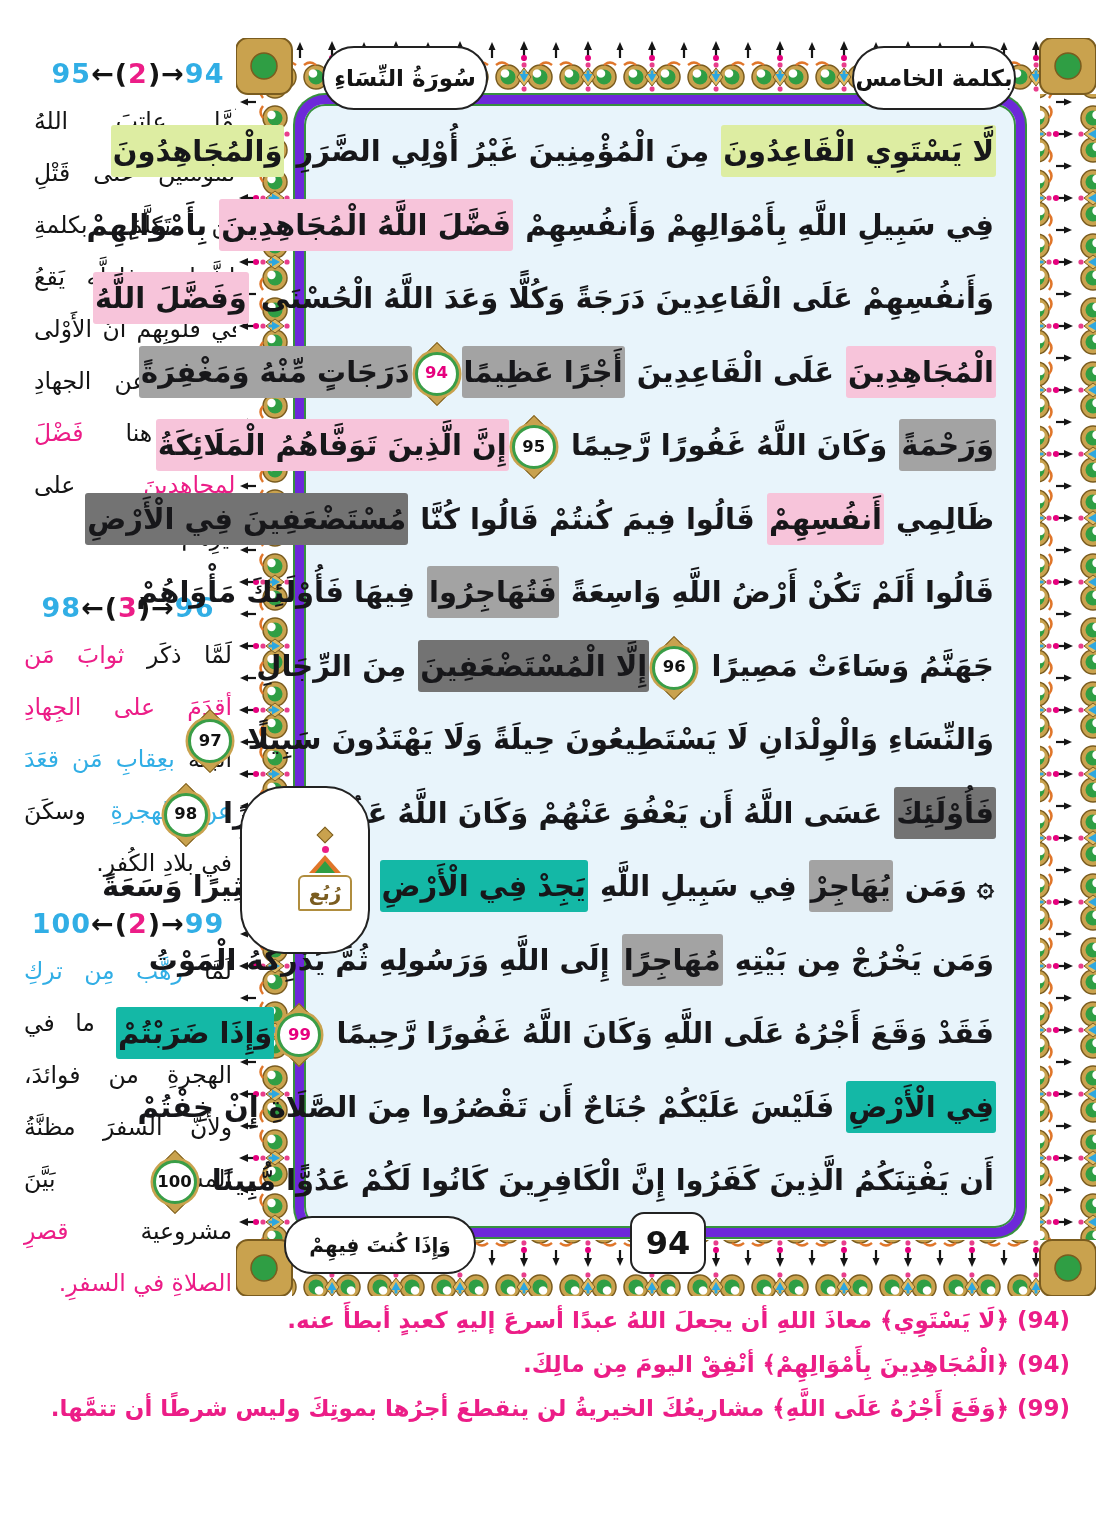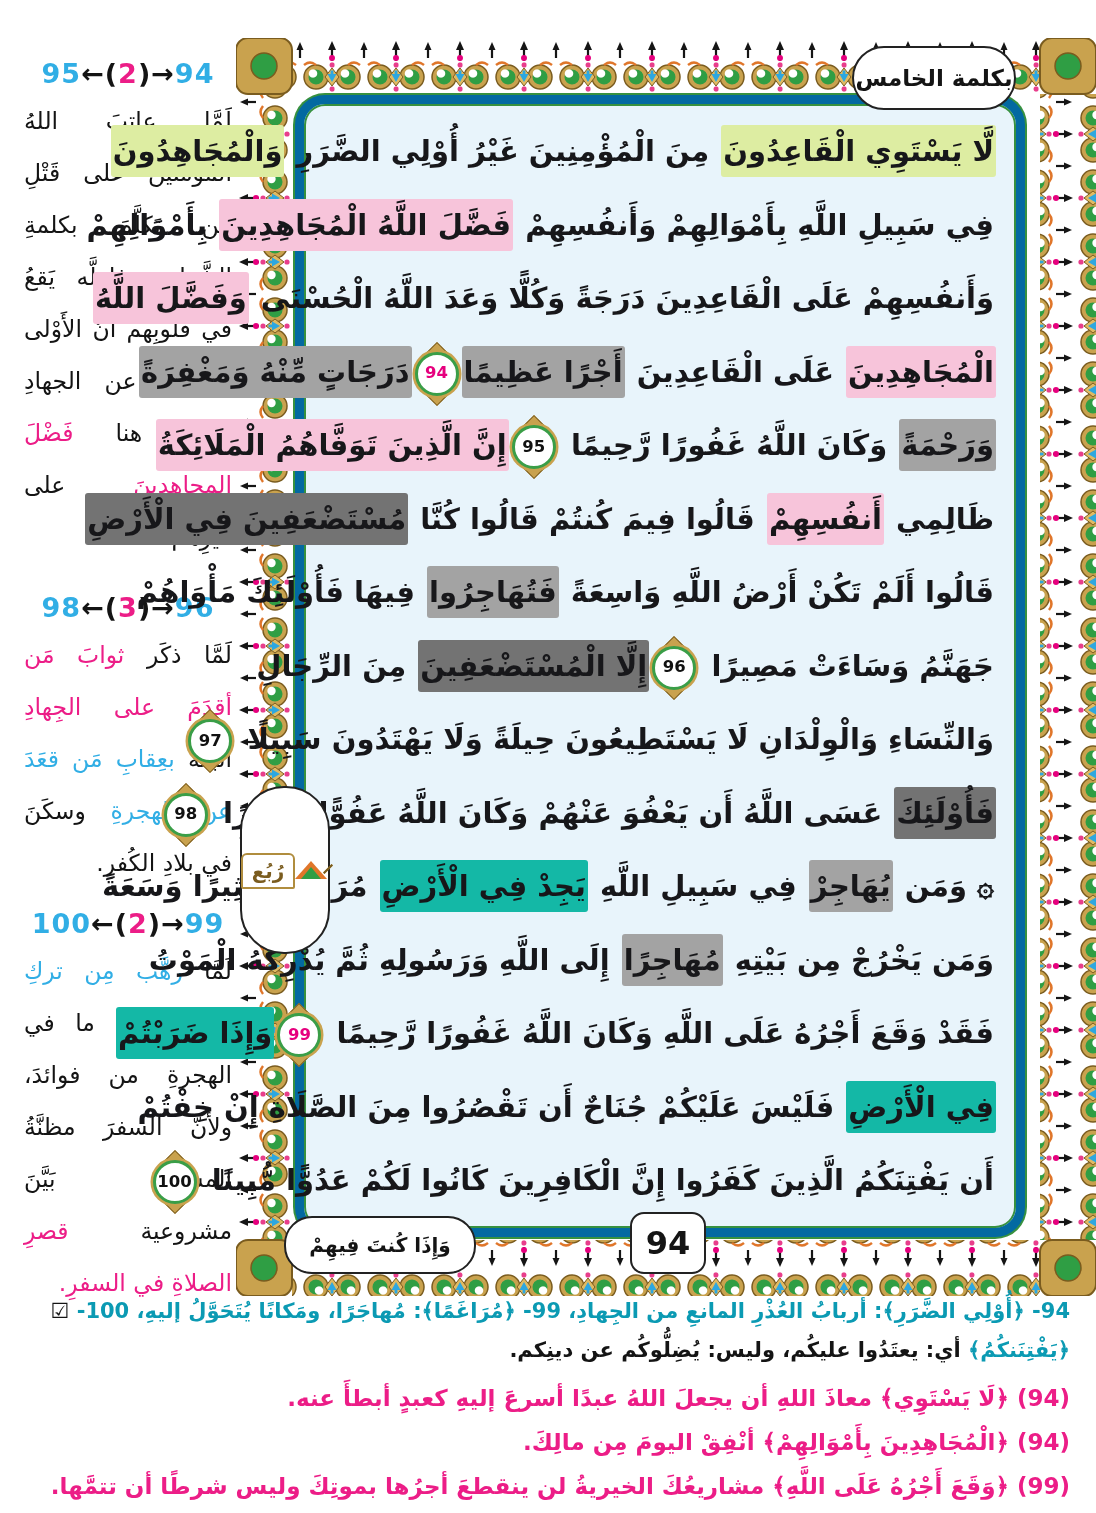--- a/index.html
+++ b/index.html
@@ -9,47 +9,47 @@
   
   .c-k{color:#141414;}
   .c-p{color:#ec1d87;}
   .c-b{color:#31aee5;}
   .c-t{color:#0b9ab3;}
 
   
   .margin-sec{position:absolute;left:24px;width:208px;direction:rtl;}
   .margin-sec .range{direction:ltr;text-align:center;font-size:27px;font-weight:bold;letter-spacing:1px;margin-bottom:6px;white-space:nowrap;}
   .margin-sec .note{font-size:23.5px;line-height:52px;text-align:justify;text-justify:inter-word;color:#141414;}
-  #ms0{top:58px;}
+  #ms0{top:58px;margin-left:10px;}
   #ms1{top:592px;}
   #ms2{top:908px;}
 
   
   .frame-svg{position:absolute;left:236px;top:38px;}
 
   
   .cartouche{position:absolute;background:#ffffff;border:2.5px solid #222;border-radius:32px;
     display:flex;align-items:center;justify-content:center;font-weight:bold;color:#141414;z-index:5;}
   .surah-cart{left:322px;top:46px;width:162px;height:60px;font-size:23px;}
   .juz-cart{left:852px;top:46px;width:160px;height:60px;font-size:23px;}
   .catchword-cart{left:284px;top:1216px;width:188px;height:54px;font-size:20px;border-radius:28px;}
   .pagenum-box{left:630px;top:1212px;width:72px;height:58px;font-size:32px;border-radius:14px;}
 
   
   .rub{position:absolute;left:240px;top:786px;width:86px;height:164px;background:#fff;border:2.5px solid #222;
-    border-radius:44px;display:flex;flex-direction:row;align-items:center;justify-content:center;z-index:6;}
+    border-radius:44px;display:flex;flex-direction:column;align-items:center;justify-content:center;z-index:6;padding-left:40px;}
   .rub .finial{width:10px;height:10px;background:#c9a24e;border:1.5px solid #7a5c1f;transform:rotate(45deg);margin-bottom:3px;}
   .rub .arch{width:0;height:0;border-left:16px solid transparent;border-right:16px solid transparent;border-bottom:18px solid #e0762a;position:relative;}
   .rub .arch::after{content:"";position:absolute;left:-10px;top:6px;width:0;height:0;border-left:10px solid transparent;border-right:10px solid transparent;border-bottom:12px solid #2f9e44;}
   .rub .dot{width:7px;height:7px;border-radius:50%;background:#ec1d87;margin:2px 0;}
   .rub .word{border:2px solid #b08d3e;border-radius:6px 6px 2px 2px;padding:4px 9px;font-size:20px;font-weight:bold;color:#7a5c1f;margin-top:2px;}
 
   
   .inner-frame{position:absolute;left:295px;top:95px;width:730px;height:1142px;background:#e8f4fb;
-    border:9px solid #0369a1;border-radius:30px;box-shadow:0 0 0 2px #37913f, inset 0 0 0 2px #37913f;box-sizing:border-box;z-index:2;}
+    border:9px solid #6d28d9;border-radius:30px;box-shadow:0 0 0 2px #37913f, inset 0 0 0 2px #37913f;box-sizing:border-box;z-index:2;}
   .quran{height:100%;box-sizing:border-box;padding:12px 20px;display:flex;flex-direction:column;justify-content:space-between;direction:rtl;}
   .qline{height:71px;line-height:71px;white-space:nowrap;text-align:justify;text-align-last:justify;
     font-size:29px;font-weight:bold;color:#17171a;}
   .qline span.seg{padding:9px 2px;border-radius:3px;}
   .hl-g{background:#ddeda2;}
   .hl-p{background:#f7c4da;}
   .hl-y{background:#a3a3a3;margin-top:32px;}
   .hl-b{background:#737373;}
   .hl-gr{background:#14b8a6;}
 
@@ -135,20 +135,23 @@
       <circle cx="28" cy="28" r="13" fill="#2f9e44" stroke="#7a5c1f" stroke-width="1.5"></circle>
       <rect x="804" y="0" width="56" height="56" rx="12" fill="#c9a24e" stroke="#7a5c1f" stroke-width="2"></rect>
       <circle cx="832" cy="28" r="13" fill="#2f9e44" stroke="#7a5c1f" stroke-width="1.5"></circle>
       <rect x="0" y="1202" width="56" height="56" rx="12" fill="#c9a24e" stroke="#7a5c1f" stroke-width="2"></rect>
       <circle cx="28" cy="1230" r="13" fill="#2f9e44" stroke="#7a5c1f" stroke-width="1.5"></circle>
       <rect x="804" y="1202" width="56" height="56" rx="12" fill="#c9a24e" stroke="#7a5c1f" stroke-width="2"></rect>
       <circle cx="832" cy="1230" r="13" fill="#2f9e44" stroke="#7a5c1f" stroke-width="1.5"></circle>
     </g>
   </svg>
 
+  <div class="cartouche surah-cart">
+    <span>سُورَةُ النِّسَاءِ</span>
+  </div>
   <div class="cartouche juz-cart">
     <span>بكلمة الخامس</span>
   </div>
 
   <div class="inner-frame">
     <div class="quran" id="quran">
         <div class="qline"><span class="seg hl-g">لَّا يَسْتَوِي الْقَاعِدُونَ</span><span class="seg"> مِنَ الْمُؤْمِنِينَ غَيْرُ أُوْلِي الضَّرَرِ </span><span class="seg hl-g">وَالْمُجَاهِدُونَ</span></div>
         <div class="qline"><span class="seg">فِي سَبِيلِ اللَّهِ بِأَمْوَالِهِمْ وَأَنفُسِهِمْ </span><span class="seg hl-p">فَضَّلَ اللَّهُ الْمُجَاهِدِينَ</span><span class="seg"> بِأَمْوَالِهِمْ</span></div>
         <div class="qline"><span class="seg">وَأَنفُسِهِمْ عَلَى الْقَاعِدِينَ دَرَجَةً وَكُلًّا وَعَدَ اللَّهُ الْحُسْنَى </span><span class="seg hl-p">وَفَضَّلَ اللَّهُ</span></div>
         <div class="qline"><span class="seg hl-p">الْمُجَاهِدِينَ</span><span class="seg"> عَلَى الْقَاعِدِينَ </span><span class="seg hl-y">أَجْرًا عَظِيمًا</span><span class="ayah"><span class="dia t"></span><span class="dia b"></span><span class="circ pink">94</span></span><span class="seg hl-y">دَرَجَاتٍ مِّنْهُ وَمَغْفِرَةً</span></div>
@@ -174,21 +177,20 @@
   </div>
 
   <div class="cartouche catchword-cart">
     <span>وَإِذَا كُنتَ فِيهِمْ</span>
   </div>
   <div class="cartouche pagenum-box">
     <span>94</span>
   </div>
 
   <div class="footer">
-    <div class="gloss" id="gloss"><span class="c-t">94- ﴿أُوْلِي الضَّرَرِ﴾: أربابُ العُذْرِ المانعِ من الجِهادِ، 99- ﴿مُرَاغَمًا﴾: مُهاجَرًا، ومَكانًا يُتَحَوَّلُ إليهِ، 100- </span><span class="c-k">☑</span><span class="c-t"> ﴿يَفْتِنَنكُمُ﴾ </span><span class="c-k">أي: يعتَدُوا عليكُم، وليس: يُضِلُّوكُم عن دينِكم.</span></div>
     <div class="fnotes" id="fnotes">
         <div class="fnote">(94) ﴿لَا يَسْتَوِي﴾ معاذَ اللهِ أن يجعلَ اللهُ عبدًا أسرعَ إليهِ كعبدٍ أبطأَ عنه.</div>
         <div class="fnote">(94) ﴿الْمُجَاهِدِينَ بِأَمْوَالِهِمْ﴾ أنْفِقْ اليومَ مِن مالِكَ.</div>
         <div class="fnote">(99) ﴿وَقَعَ أَجْرُهُ عَلَى اللَّهِ﴾ مشاريعُكَ الخيريةُ لن ينقطعَ أجرُها بموتِكَ وليس شرطًا أن تتمَّها.</div>
       </div>
   </div>
 
 </div>
 
 </body></html>

